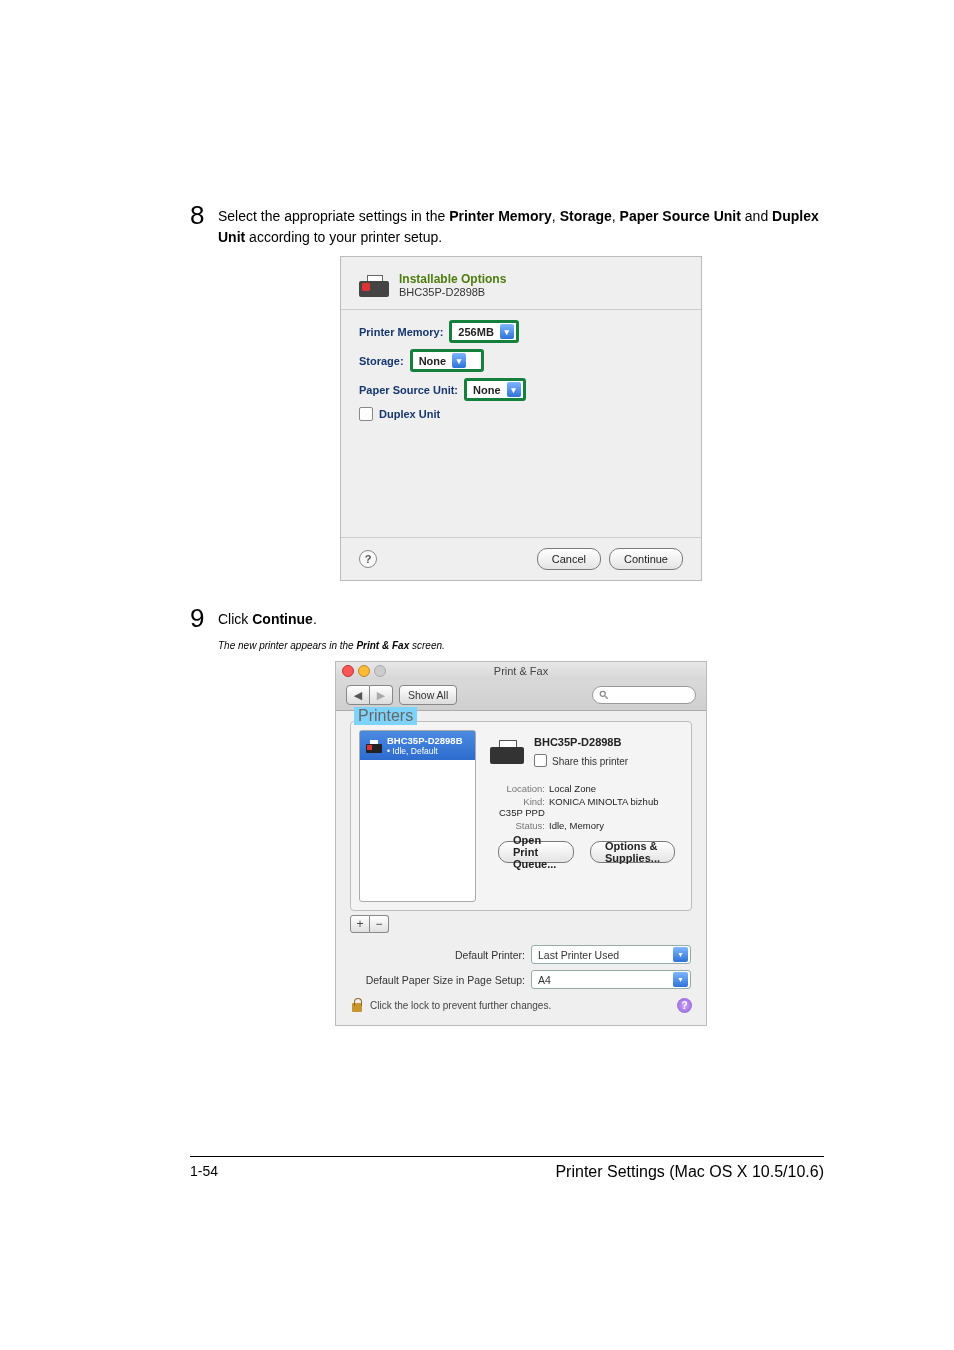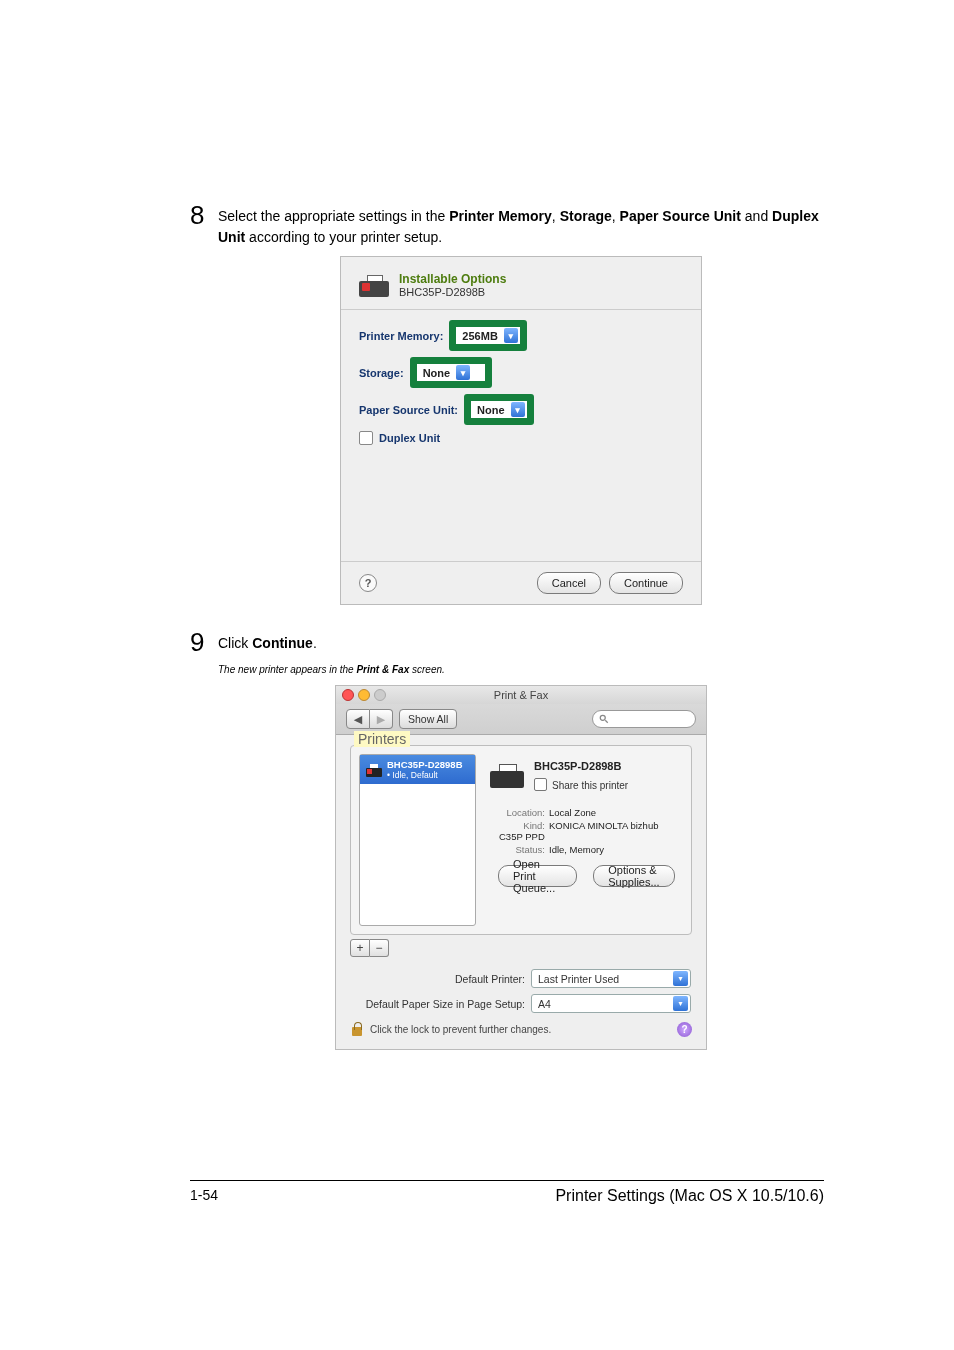--- a/index.html
+++ b/index.html
@@ -56,21 +56,21 @@
 .printer-ico-big .body { position:absolute; left:0; top:10px; width:30px; height:16px; background:#444; border-radius:2px;}
 .printer-ico-big .paper { position:absolute; left:8px; top:4px; width:14px; height:10px; background:#fff; border:1px solid #666;}
 .printer-ico-big .mark { position:absolute; left:3px; top:12px; width:8px; height:8px; background:#d33; border-radius:1px;}
 .dlg1-title { font-weight: bold; font-size: 12px; color:#4d7c0f; }
 .dlg1-sub { font-size: 11px; color:#333; }
 .dlg1-hr { border-top:1px solid #ccc; margin: 6px -18px 10px -18px; }
 .dlg1-msg { font-size: 10.5px; color:#222; line-height:1.35; margin-bottom:14px; }
 .opt-row { display:flex; align-items:center; margin:6px 0; color:#16366e; font-size:11px;font-weight:bold; }
 .opt-row .lbl { margin-right: 6px; }
 .sel {
-  display:inline-flex; align-items:center; background:#fff; border:7px solid #15803d; border-radius:3px;
+  display:inline-flex; align-items:center; background:#fff; border:3px solid #15803d; border-radius:3px;
   height:17px; padding: 0 2px 0 6px; font-size:11px; color:#222;
 }
 .sel .arrw {
   width:14px; height:15px; margin-left:6px; border-radius:2px;
   background: linear-gradient(#7fb6ff,#2f72d6);
   display:flex; align-items:center; justify-content:center; color:#fff; font-size:9px;
 }
 .chk {
   width:12px; height:12px; border:1px solid #888; background:#fff; border-radius:2px; margin-right:6px;
 }
@@ -128,21 +128,21 @@
 .search {
   margin-left:auto; width:90px; height:16px; background:#fff; border:1px solid #999; border-radius:9px;
   display:flex; align-items:center; padding:0 6px; color:#888;
 }
 .search svg{width:10px;height:10px;}
 .dlg2-body { padding:10px 14px 12px 14px; }
 .panel {
   background:#f4f4f4; border:1px solid #bdbdbd; border-radius:4px; padding:8px; display:flex;
 }
 .panel-label {
-  position:relative; top:-14px; left:4px; background:#fef9c3; padding:0 4px; font-size:14px; color:#666;
+  position:relative; top:-14px; left:4px; background:#7dd3fc; padding:0 4px; font-size:16px; color:#666;
 }
 .panel-left {
   width:115px; background:#fff; border:1px solid #aaa; border-radius:3px; height:170px;
 }
 .printer-item {
   background:linear-gradient(#4a8be0,#2e6bcf); color:#fff; padding:4px 6px; display:flex; align-items:center;
 }
 .printer-item .pi-ico {
   width:16px; height:14px; position:relative; margin-right:5px;
 }
@@ -155,21 +155,21 @@
 .pr-top{ display:flex; align-items:flex-start; }
 .pr-ico-med { width:34px; height:30px; position:relative; margin-right:10px;}
 .pr-ico-med .b{position:absolute;left:0;top:11px;width:34px;height:17px;background:#333;border-radius:2px;}
 .pr-ico-med .p{position:absolute;left:9px;top:4px;width:16px;height:11px;background:#fff;border:1px solid #555;}
 .pr-name { font-weight:bold; font-size:11px; color:#222; margin-bottom:6px;}
 .share { display:flex; align-items:flex-end; font-size:10px; color:#333; }
 .share .cb{ width:11px; height:11px; border:1px solid #777; background:#fff; margin-right:5px; border-radius:2px;}
 .kv { font-size:9.5px; margin:2px 9px; }
 .kv .k{ color:#777; display:inline-block; width:46px; text-align:right; margin-right:4px;}
 .kv .v{ color:#222;}
-.pr-btns { margin-top:10px; display:flex; gap:8px; }
+.pr-btns { margin-top:10px; display:flex; gap:8px;font-weight:bold; }
 .pm {
   display:flex; margin-top:4px;
 }
 .pm .pmb{
   width:18px; height:16px; background:linear-gradient(#fff,#e0e0e0); border:1px solid #888;
   display:flex; align-items:center; justify-content:center; font-size:12px; color:#444;
 }
 .pm .pmb:first-child{border-radius:3px 0 0 3px;}
 .pm .pmb:last-child{border-radius:0 3px 3px 0; border-left:none;}
 .dd-row { display:flex; align-items:center; margin:6px 0; font-size:10.5px; color:#333;}

